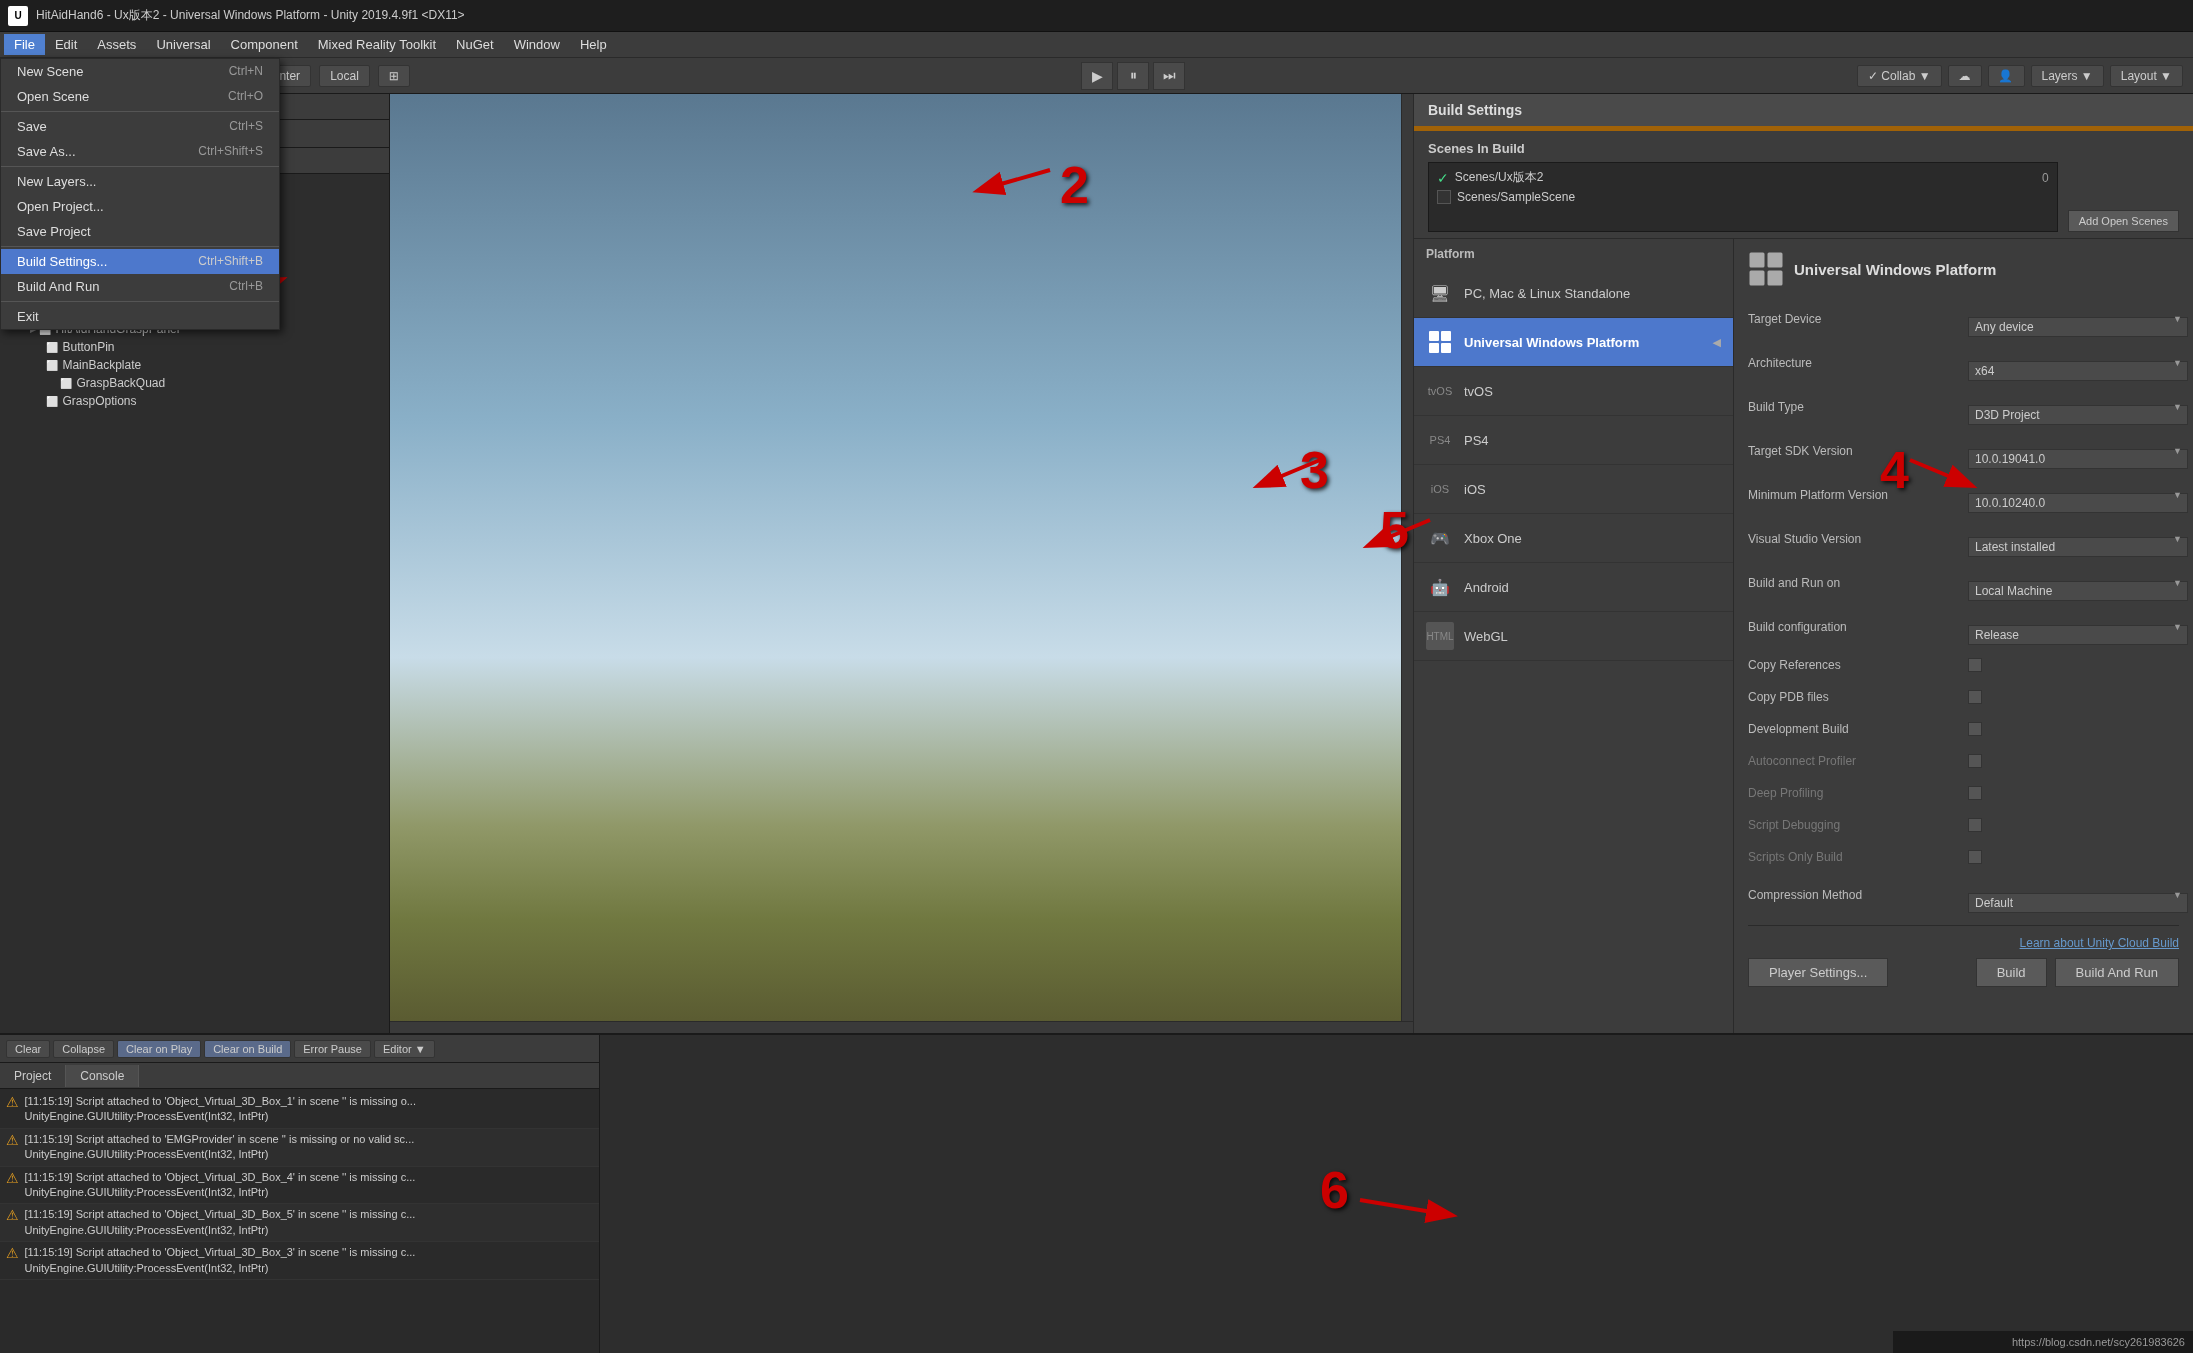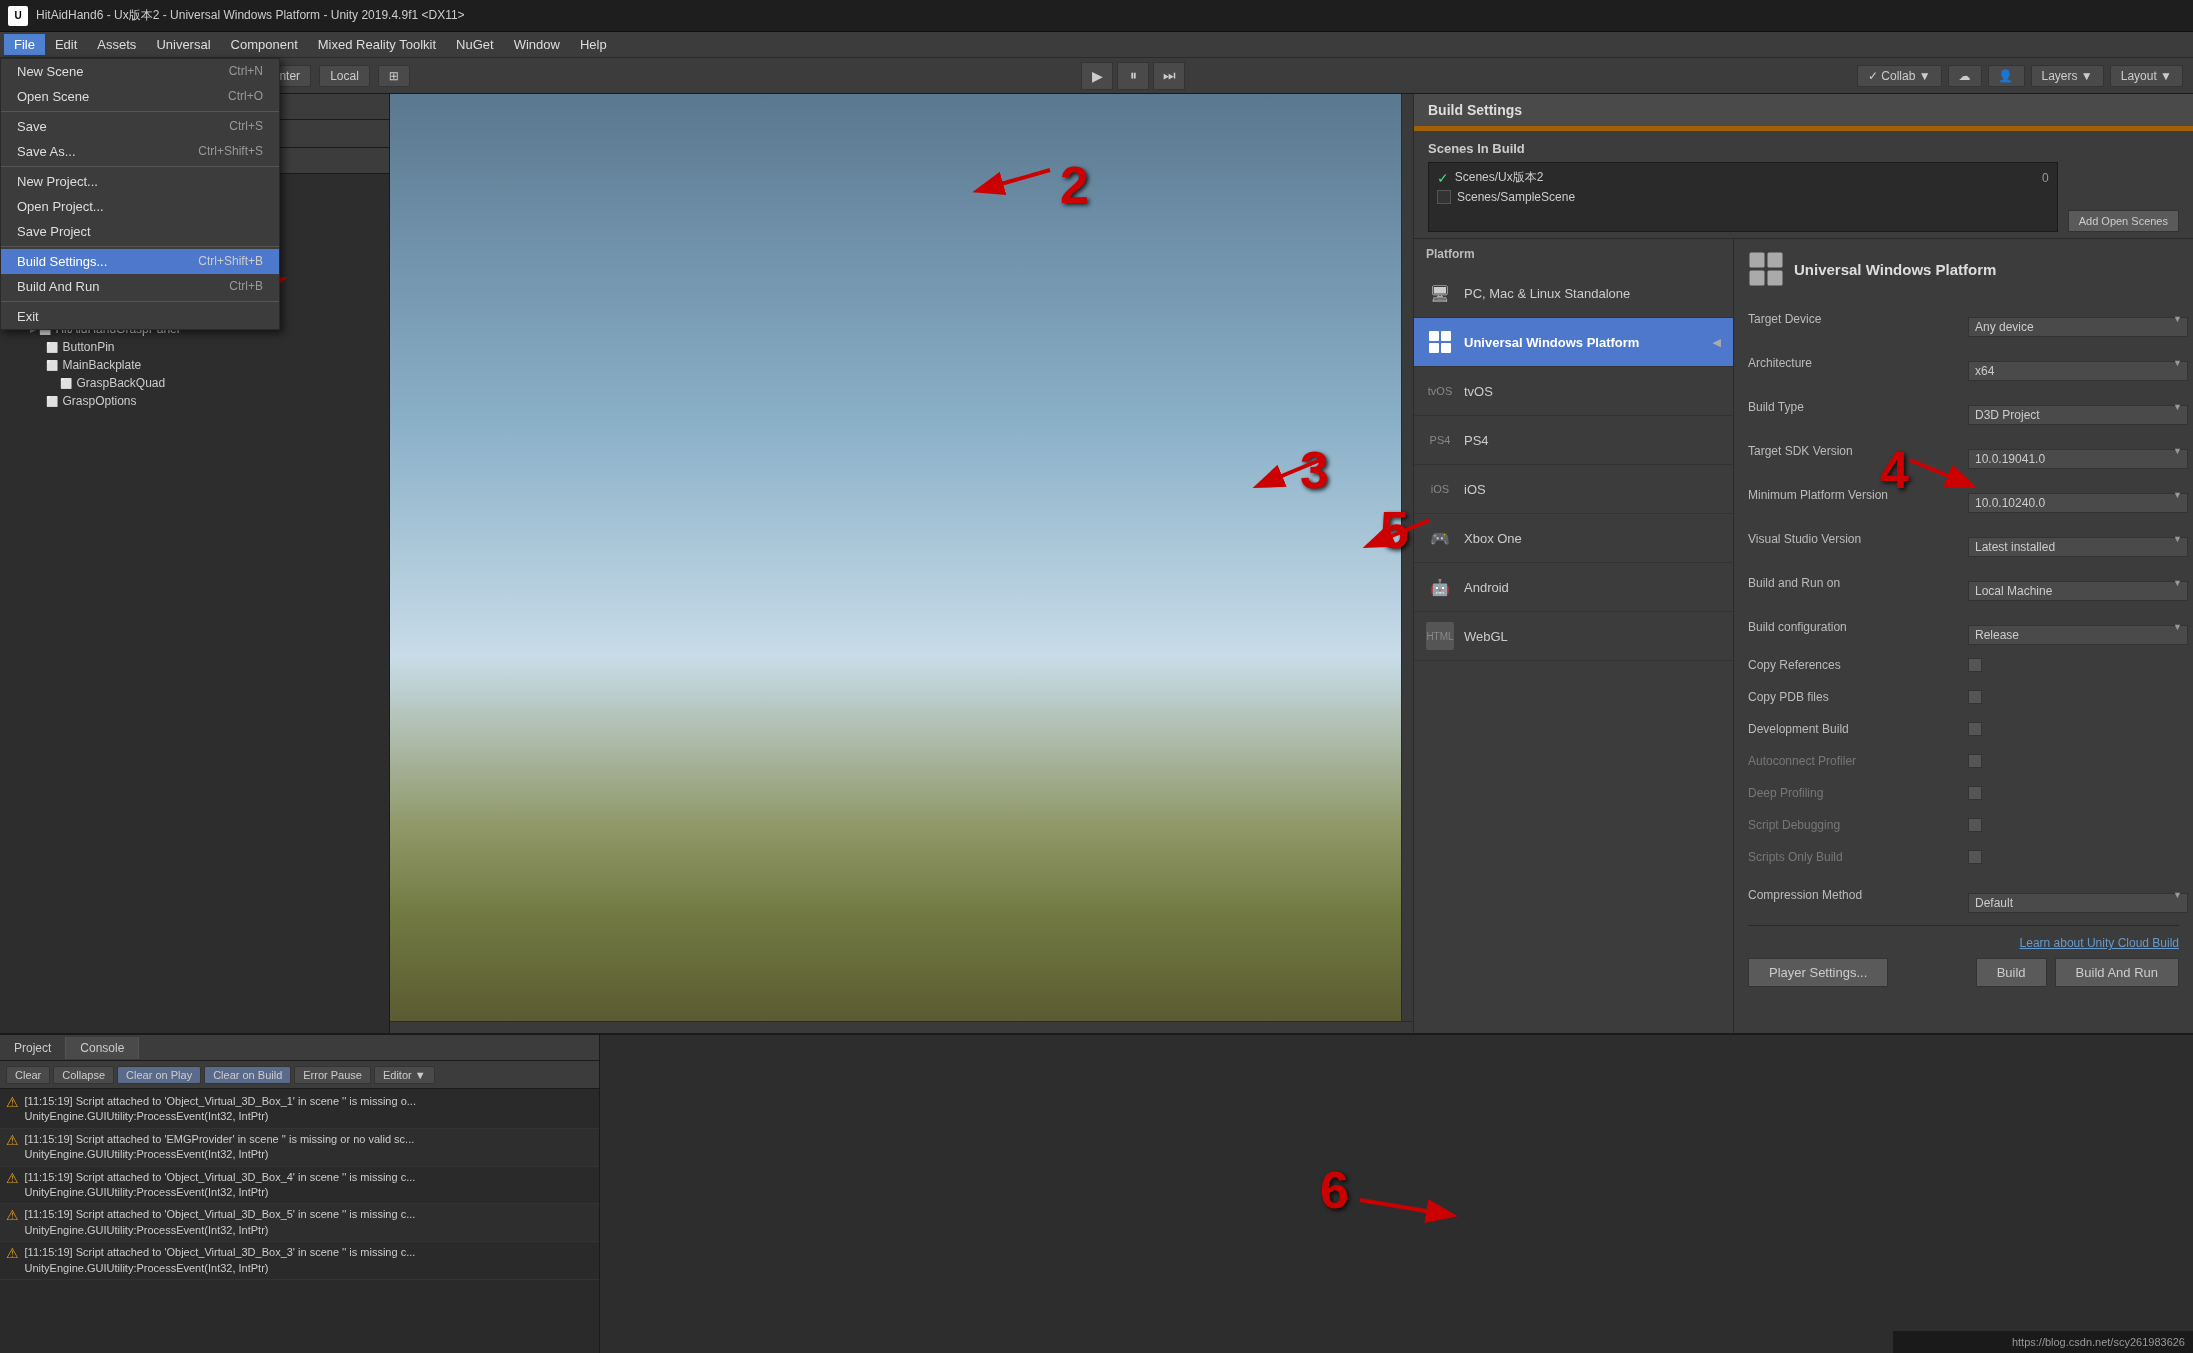--- a/index.html
+++ b/index.html
@@ -354,21 +354,21 @@
       <div class="dropdown-item">
         <span>Save</span>
         <span class="shortcut">Ctrl+S</span>
       </div>
       <div class="dropdown-item">
         <span>Save As...</span>
         <span class="shortcut">Ctrl+Shift+S</span>
       </div>
       <div class="dropdown-separator"></div>
       <div class="dropdown-item">
-        <span>New Project...</span>
+        <span>New Layers...</span>
       </div>
       <div class="dropdown-item">
         <span>Open Project...</span>
       </div>
       <div class="dropdown-item">
         <span>Save Project</span>
       </div>
       <div class="dropdown-separator"></div>
       <div class="dropdown-item highlighted">
         <span>Build Settings...</span>
@@ -728,32 +728,32 @@
             </div>
           </div>
         </div>
       </div>
     </div>
 
     <div style="height:320px; display:flex; border-top:2px solid #1a1a1a; background:#2a2a2a;">
 
       <div style="width:600px; background:#2a2a2a; border-right:1px solid #1a1a1a; display:flex; flex-direction:column;">
 
-        <div style="display:flex; background:#3c3c3c; height:26px; align-items:center; border-bottom:1px solid #1a1a1a;">
-          <span style="padding:4px 14px; color:#ccc; cursor:pointer; font-size:12px; border-right:1px solid #555;">Project</span>
-          <span style="padding:4px 14px; color:#ccc; cursor:pointer; font-size:12px; border-right:1px solid #555; background:#4a4a4a;">Console</span>
-        </div>
-
         <div style="background:#3c3c3c; height:28px; display:flex; align-items:center; padding:0 6px; gap:3px; border-bottom:1px solid #1a1a1a;">
           <button class="console-btn">Clear</button>
           <button class="console-btn">Collapse</button>
           <button class="console-btn active">Clear on Play</button>
           <button class="console-btn active">Clear on Build</button>
           <button class="console-btn">Error Pause</button>
           <button class="console-btn">Editor ▼</button>
+        </div>
+
+        <div style="display:flex; background:#3c3c3c; height:26px; align-items:center; border-bottom:1px solid #1a1a1a;">
+          <span style="padding:4px 14px; color:#ccc; cursor:pointer; font-size:12px; border-right:1px solid #555;">Project</span>
+          <span style="padding:4px 14px; color:#ccc; cursor:pointer; font-size:12px; border-right:1px solid #555; background:#4a4a4a;">Console</span>
         </div>
 
         <div id="console-messages" style="flex:1; overflow-y:auto; padding:2px 0;">
 
         <div class="console-msg">
               <span class="warn-icon">⚠</span>
               <span class="console-text">[11:15:19] Script attached to 'Object_Virtual_3D_Box_1' in scene '' is missing o...<br>UnityEngine.GUIUtility:ProcessEvent(Int32, IntPtr)</span>
             </div>
             <div class="console-msg">
               <span class="warn-icon">⚠</span>

